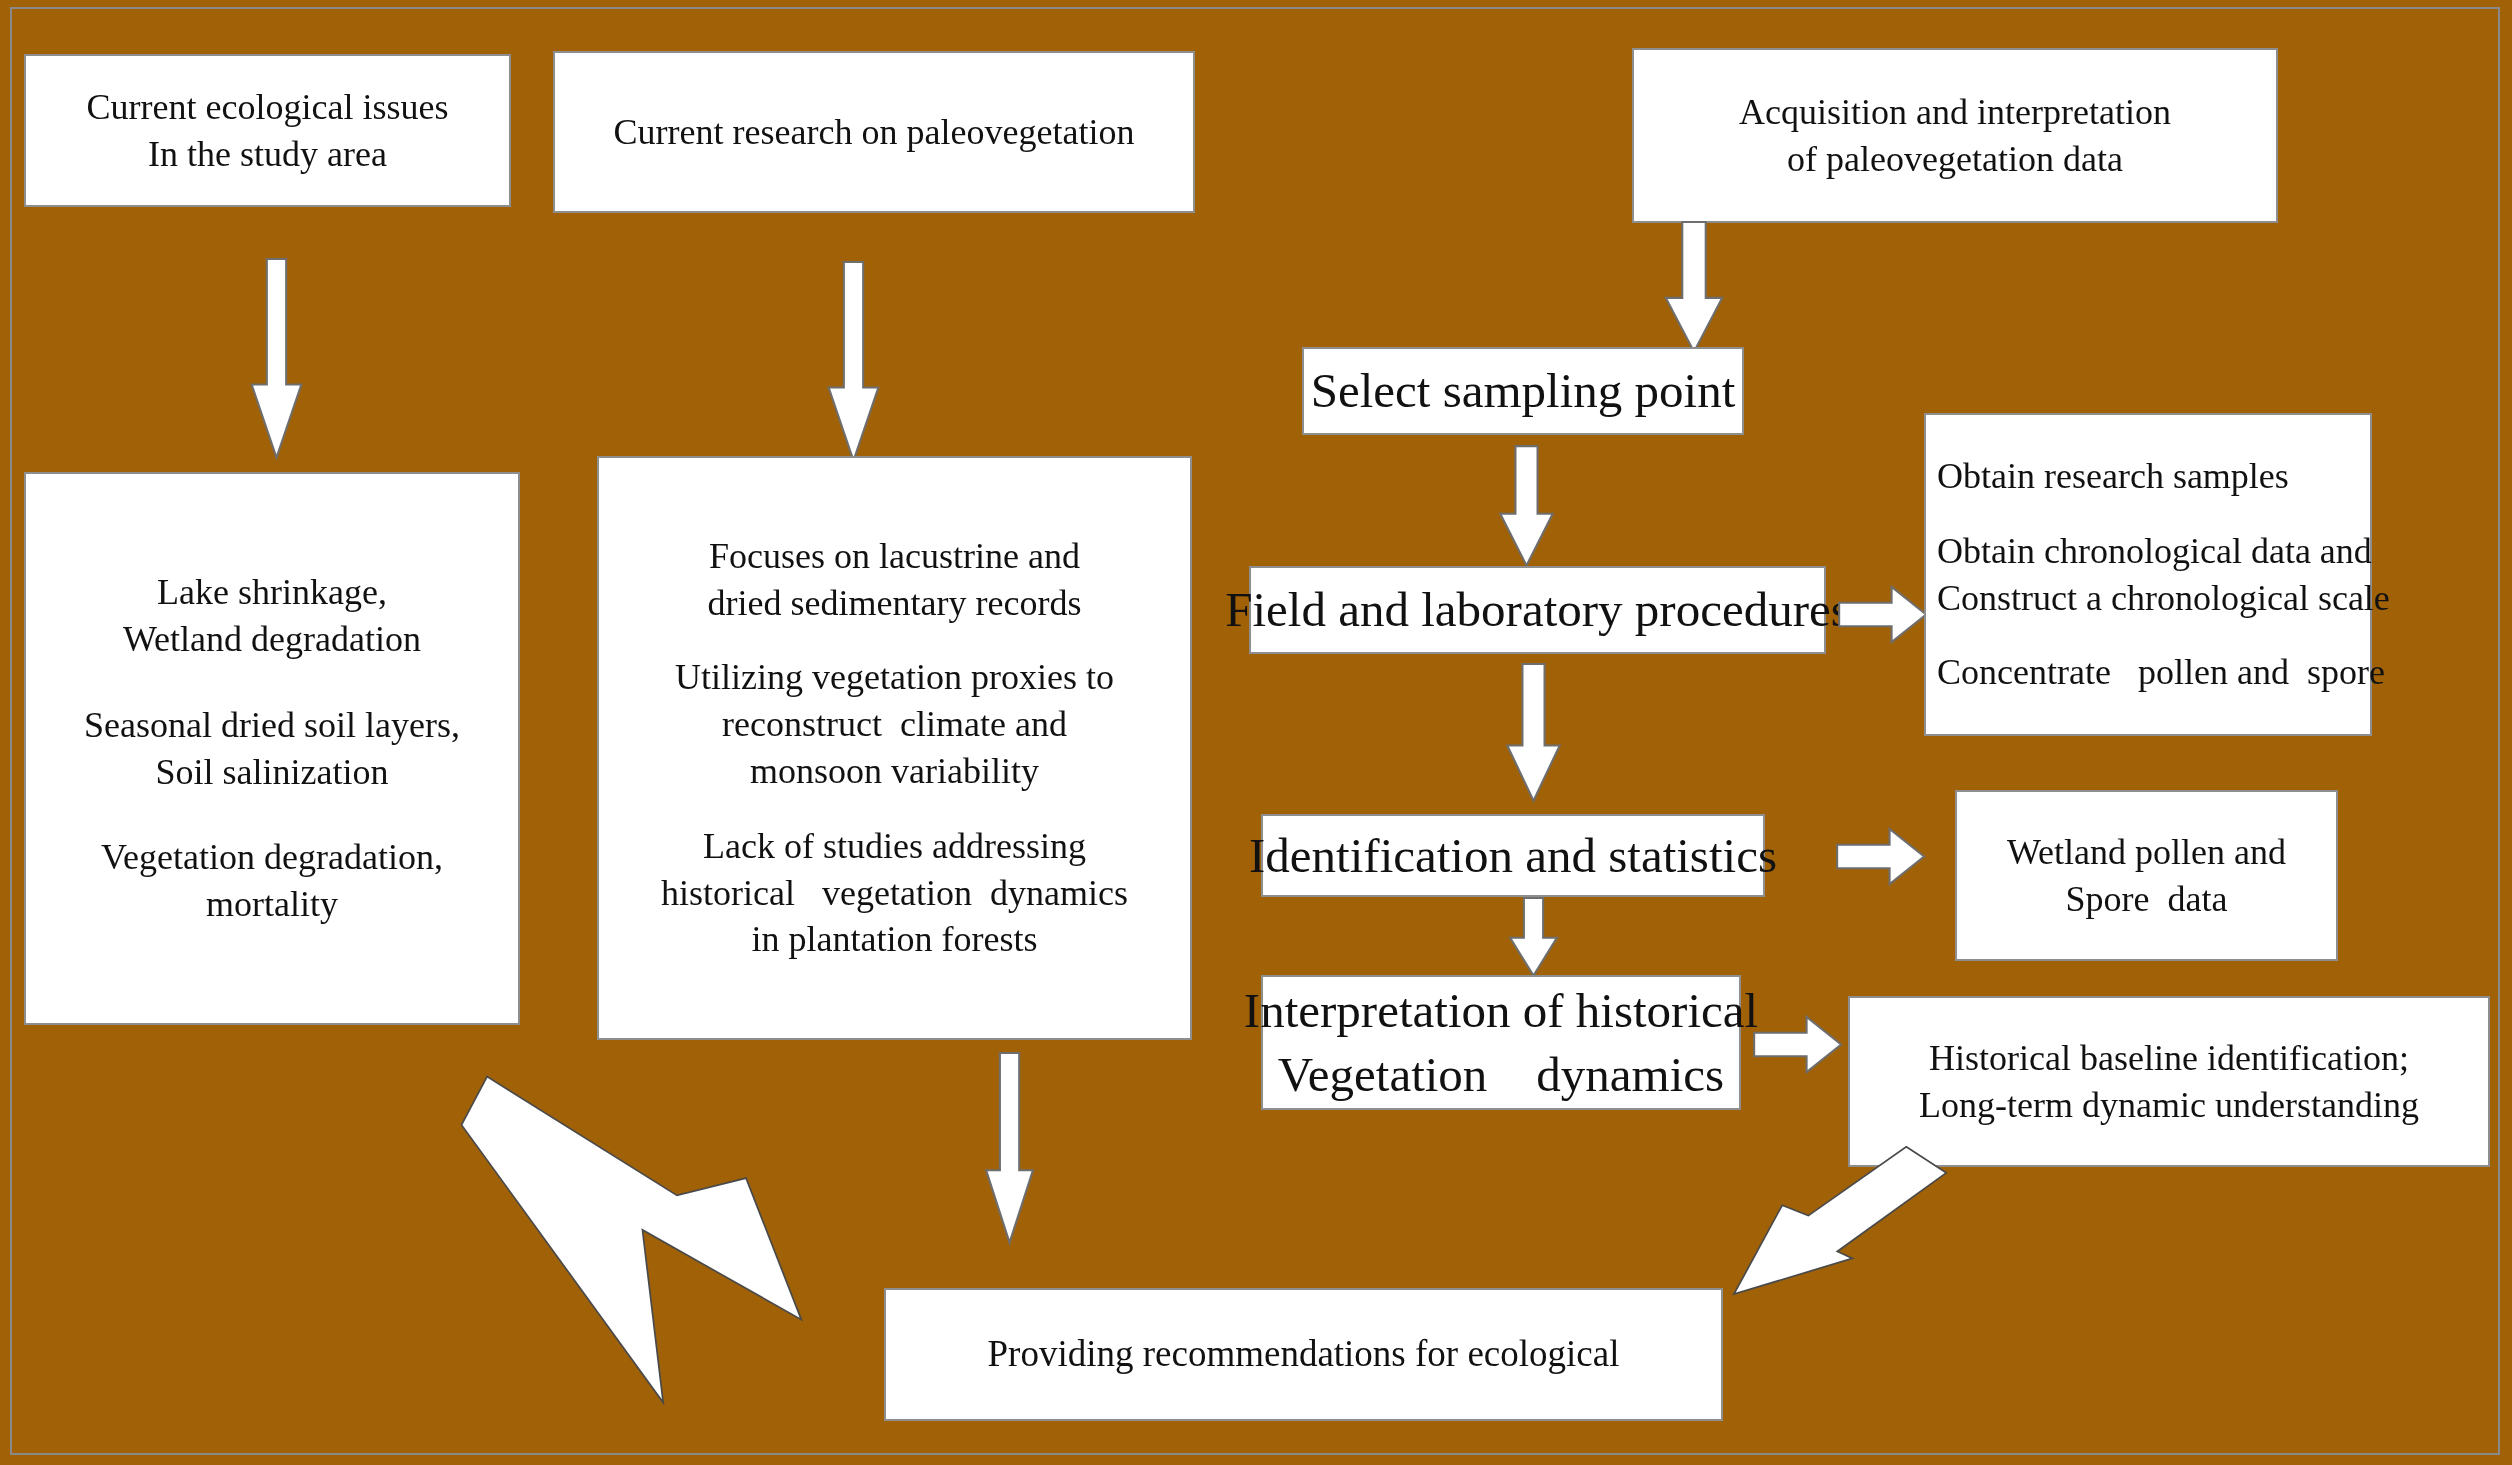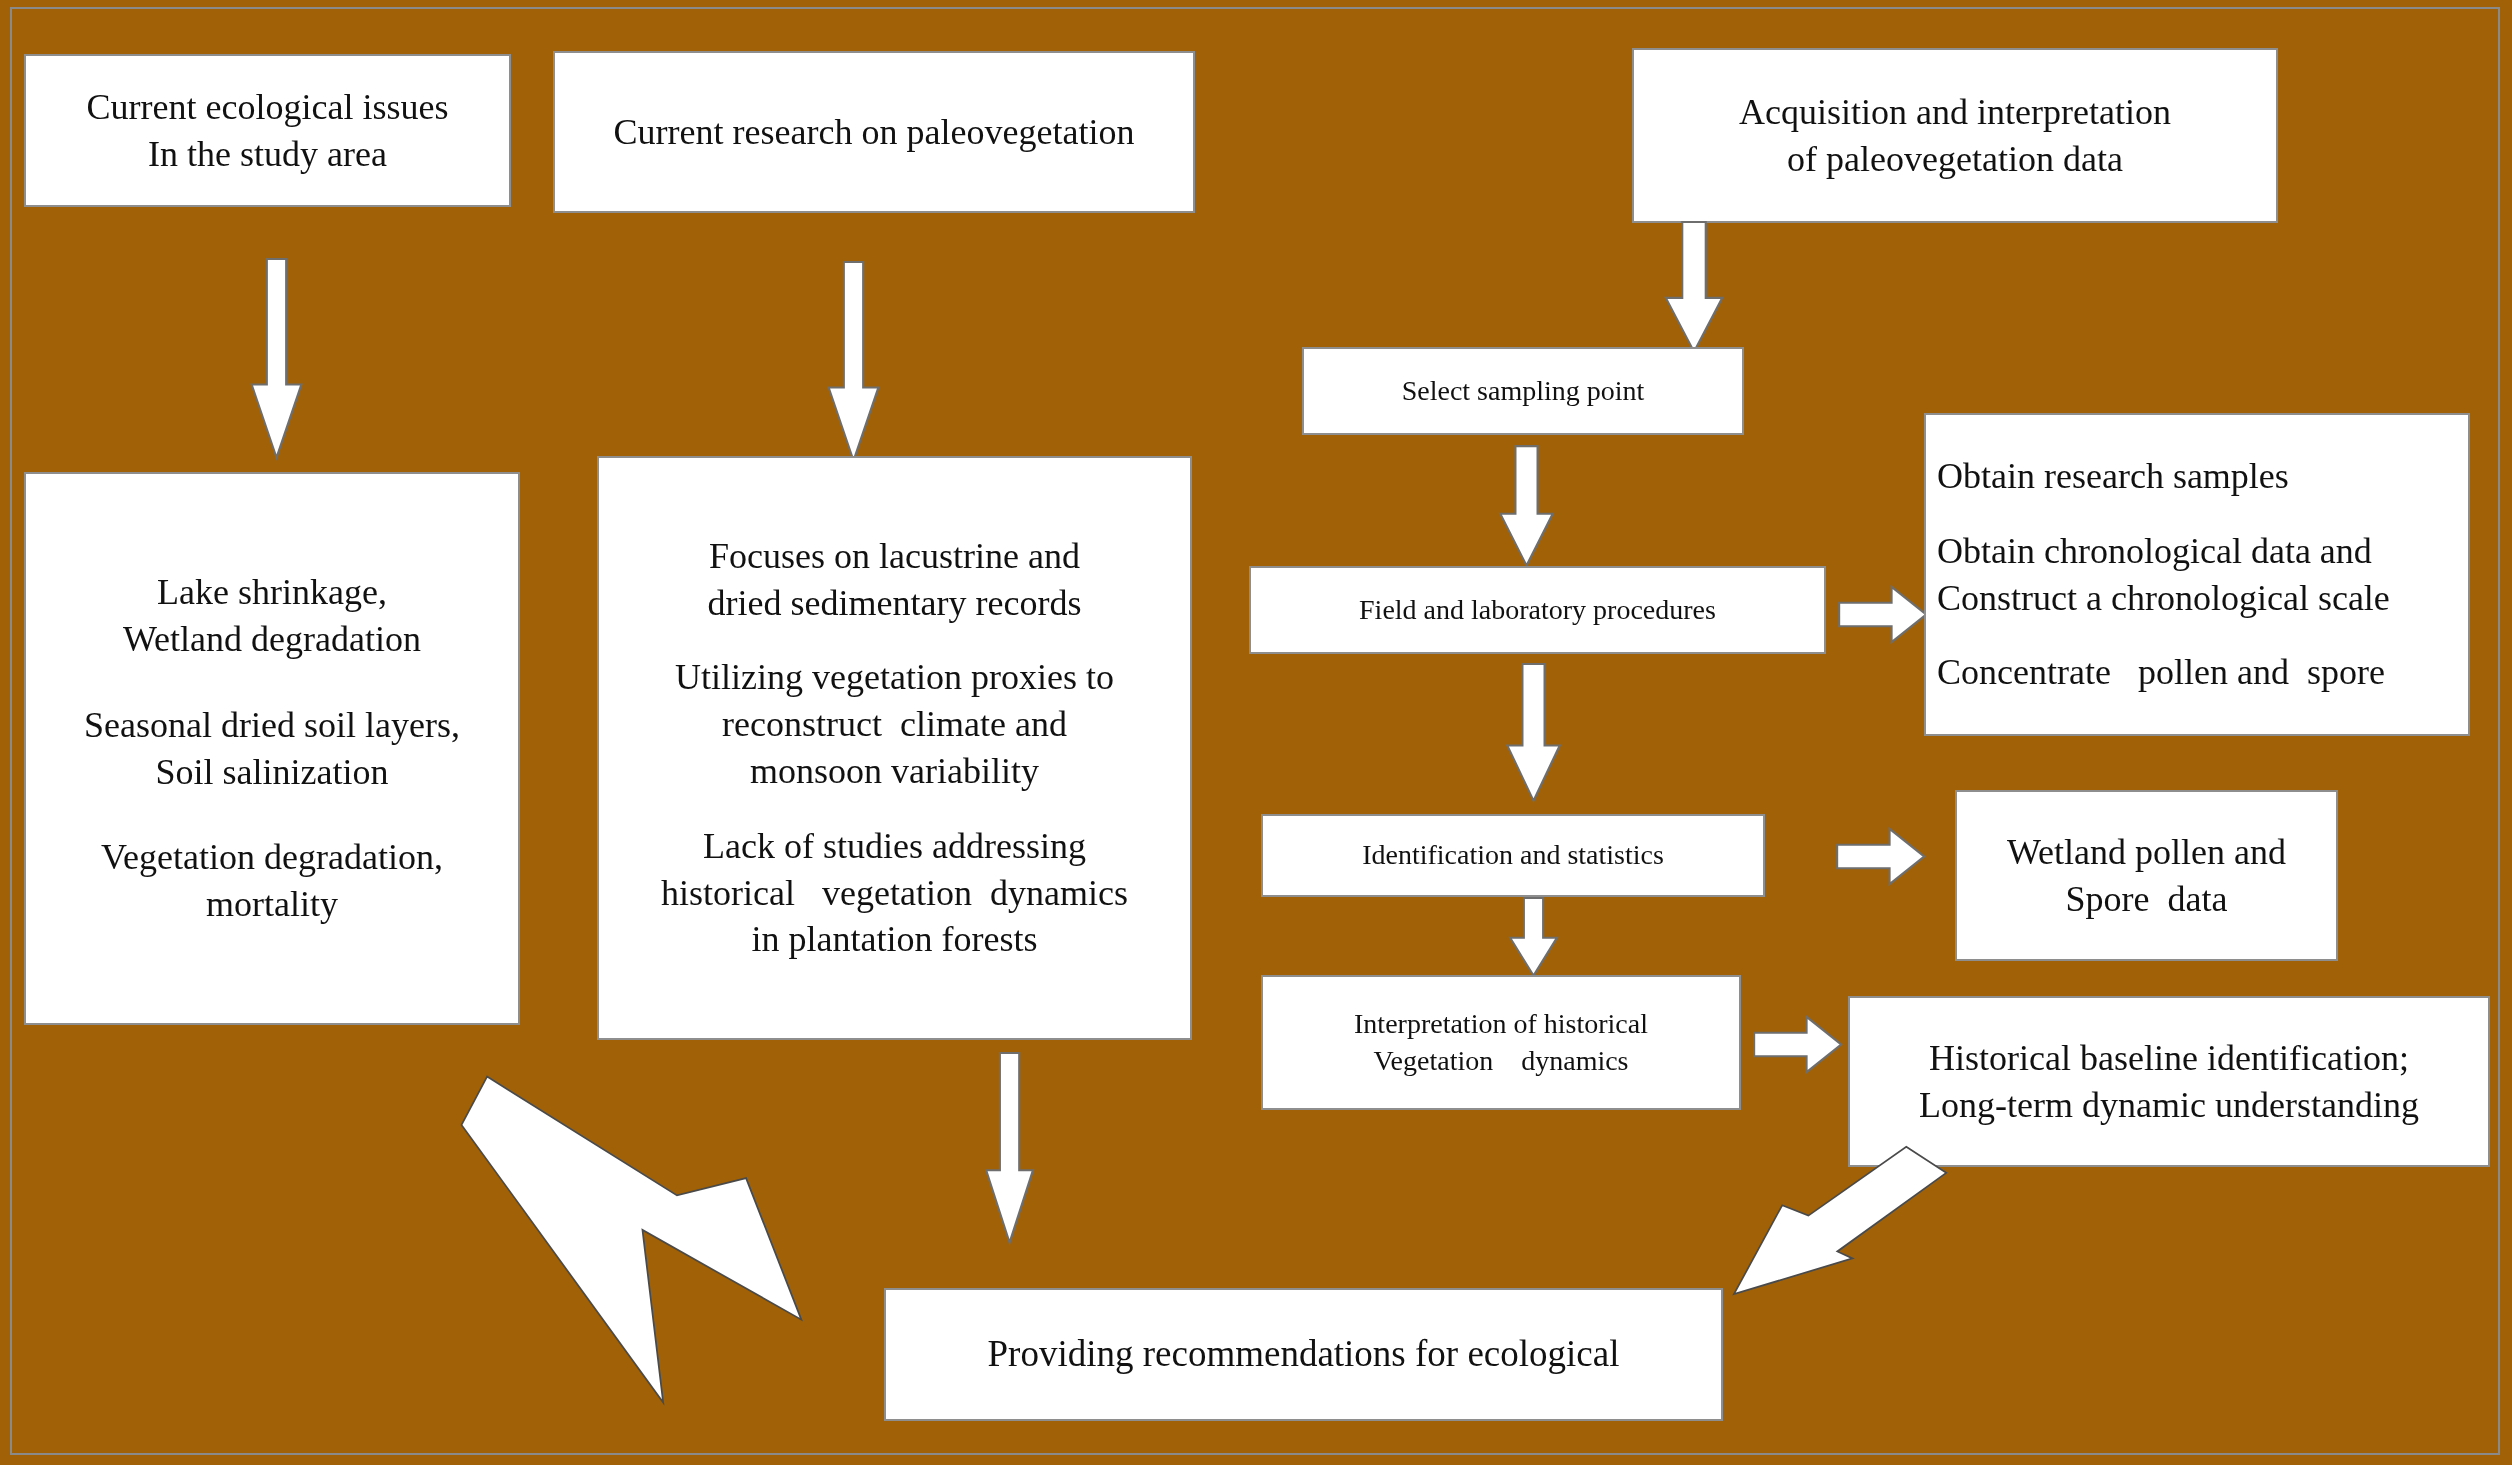--- a/index.html
+++ b/index.html
@@ -40,21 +40,21 @@
   .node .line { display: block; white-space: pre; }
   .node.align-left { align-items: flex-start; text-align: left; }
   .node.align-left .line { padding-left: 11px; }
 
   .blk { position: absolute; }
   .blk svg { display: block; overflow: visible; }
 
   
   .fs-top   { font-size: 36px; }
   .fs-body  { font-size: 36px; }
-  .fs-proc  { font-size: 28px; }
+  .fs-proc  { font-size: 49px; }
   .fs-bottom{ font-size: 37px; }
 
   .spacer-lg { height: 39px; }
   .spacer-md { height: 28px; }
 </style>
 </head>
 <body>
 
 <div id="canvas">
 
@@ -129,21 +129,21 @@
   <div class="node fs-proc" style="left:1249px; top:566px; width:577px; height:88px;">
     <span class="line">Field and laboratory procedures</span>
   </div>
 
   <div class="blk" style="left:1839px; top:580px;">
     <svg width="90" height="69" viewBox="0 0 130 100">
       <polygon points="0,33 76,33 76,10 126,50 76,90 76,67 0,67" fill="#ffffff" stroke="#6e6e6e" stroke-width="3"></polygon>
     </svg>
   </div>
 
-  <div class="node fs-body align-left" style="left:1924px; top:413px; width:546px; height:323px;">
+  <div class="node fs-body align-left" style="left:1924px; top:413px; width:448px; height:323px;">
     <span class="line">Obtain research samples</span>
     <div class="spacer-md"></div>
     <span class="line">Obtain chronological data and</span>
     <span class="line">Construct a chronological scale</span>
     <div class="spacer-md"></div>
     <span class="line">Concentrate   pollen and  spore</span>
   </div>
 
   <div class="blk" style="left:1499px; top:664px;">
     <svg width="69" height="138" viewBox="0 0 100 200">

